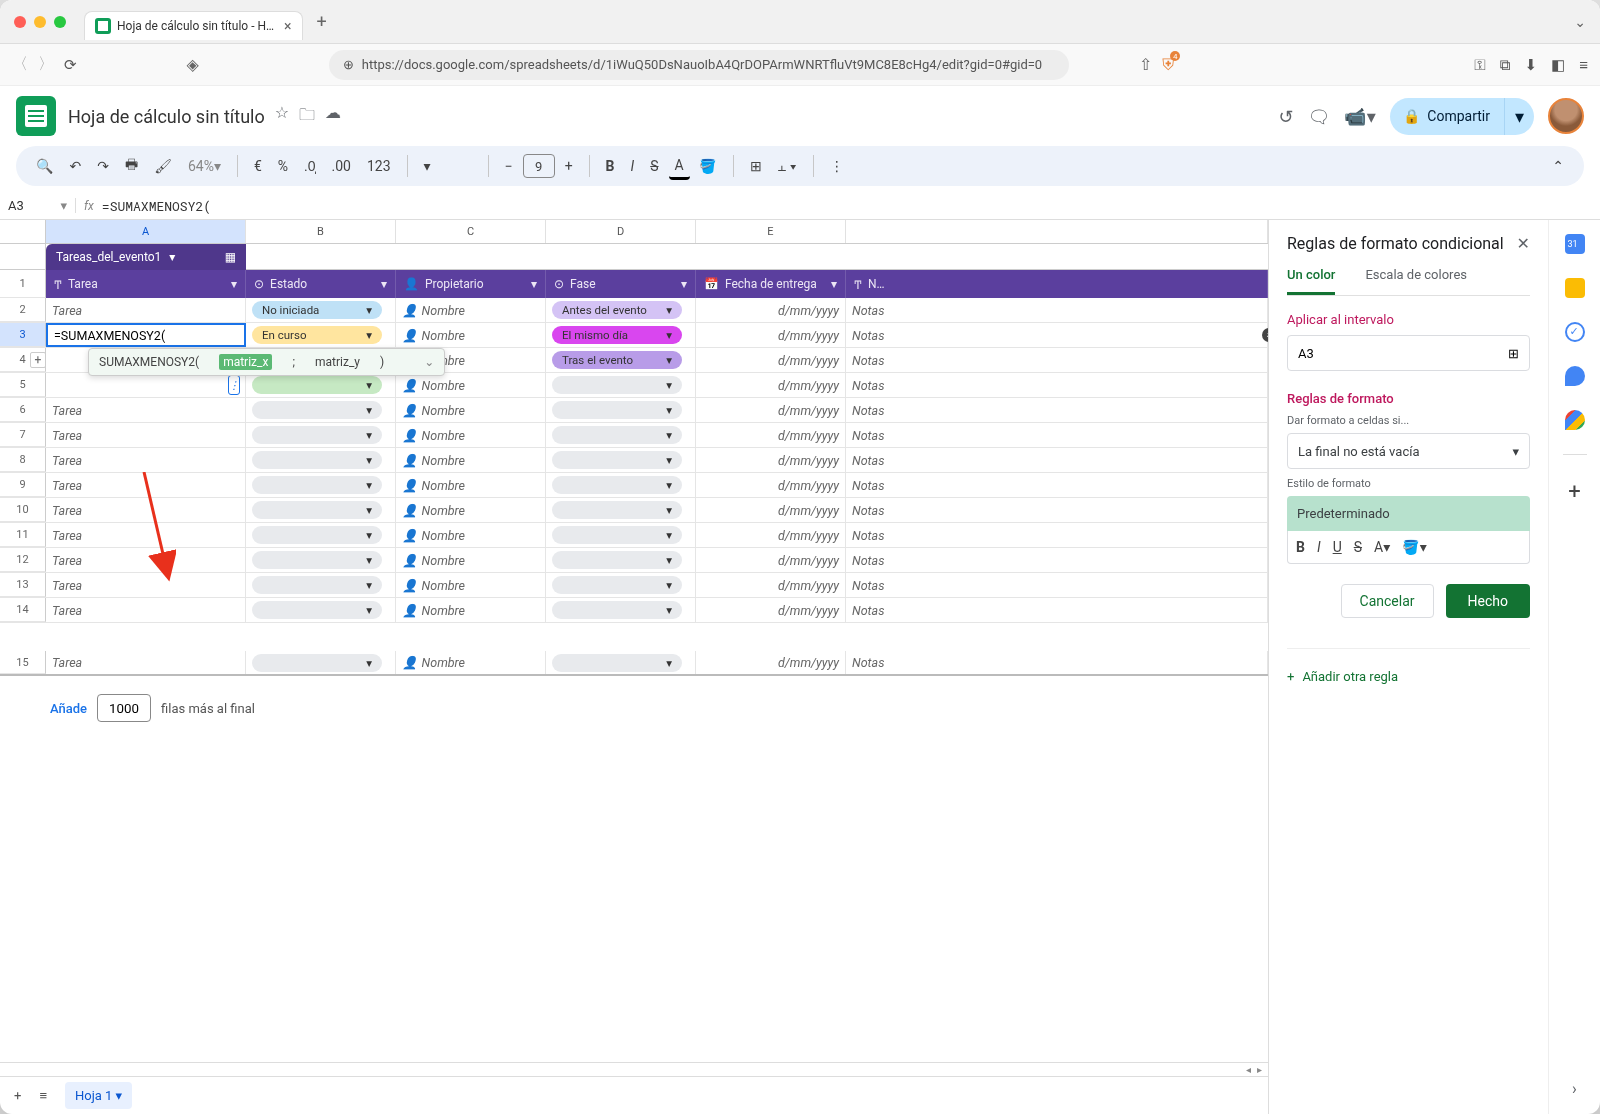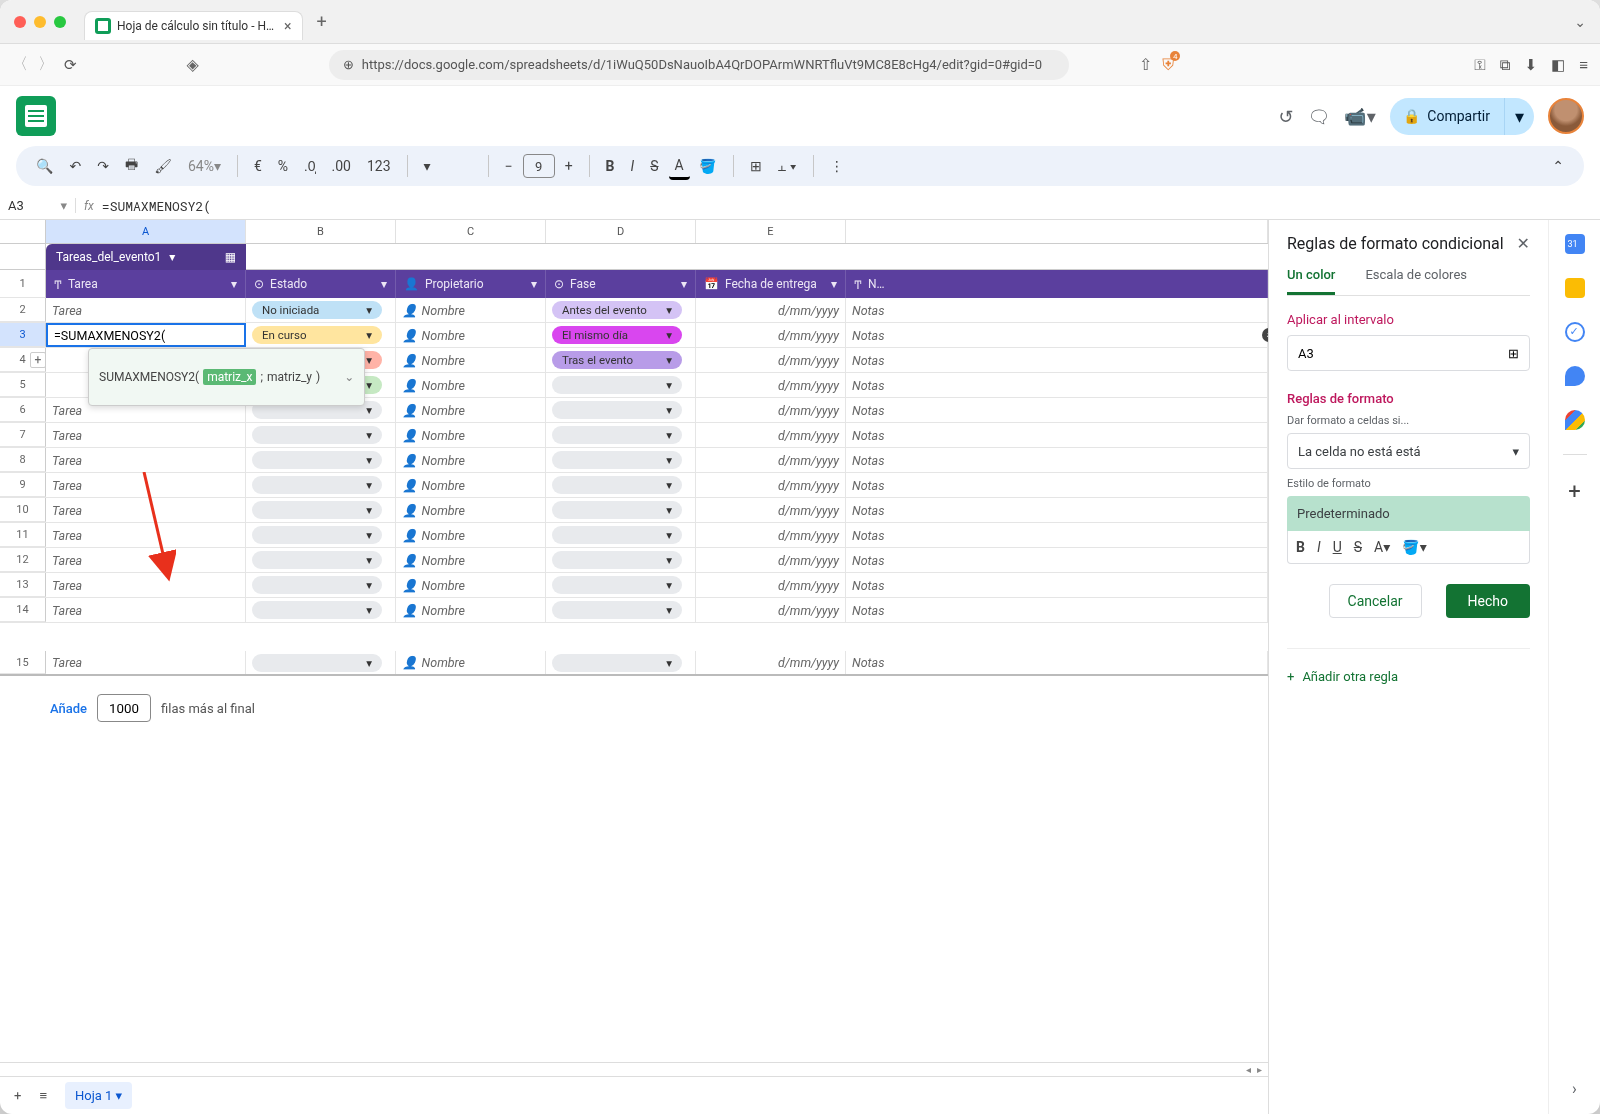--- a/index.html
+++ b/index.html
@@ -105,21 +105,21 @@
 .pill-grey { background:#e8eaed; }
 .pill-purple1 { background:#d4c3f5; }
 .pill-purple2 { background:#d946ef; }
 .pill-purple3 { background:#b89ce8; }
 .owner-cell { color:#666; font-style:italic; display:flex; align-items:center; gap:4px;}
 .date-cell { text-align:right; justify-content:flex-end; font-style:italic;}
 .notes-cell { font-style:italic; }
 .formula-cell { border: 2px solid #1a73e8; background:#fff; font-family:monospace; font-style:normal; color:#000; position:relative;}
 
 
-.formula-suggest { position:absolute; left:88px; top: 0; background:#f1f8f3; border:1px solid #ccc; border-radius:4px; padding: 20px 10px; font-family: "Roboto Mono", monospace; font-size:12px; display:flex; align-items:center; gap:4px; z-index:5; box-shadow: 0 2px 6px rgba(0,0,0,0.15);}
+.formula-suggest { position:absolute; left:88px; top: 0; background:#f1f8f3; border:1px solid #ccc; border-radius:4px; padding: 5px 10px; font-family: "Roboto Mono", monospace; font-size:12px; display:flex; align-items:center; gap:20px; z-index:5; box-shadow: 0 2px 6px rgba(0,0,0,0.15);}
 .arg-active { background:#5bb974; color:#fff; padding:1px 4px; border-radius:2px; }
 .row4-wrap { position:relative; }
 
 
 .annotation-arrow { position:absolute; left: 136px; top: 252px; z-index:20; pointer-events:none;}
 
 
 .add-rows { display:flex; align-items:center; gap:10px; padding: 18px 50px; font-size:13px; color:#555;}
 .add-btn { color:#1a73e8; font-weight:500;}
 .add-input { border:1px solid #888; border-radius:4px; width:54px; height:28px; text-align:center;}
@@ -132,21 +132,21 @@
 .panel-title-row { display:flex; align-items:center; justify-content:space-between; font-size:16px; color:#202124; margin-bottom: 14px; }
 .panel-tabs { display:flex; gap: 30px; font-size:13px; border-bottom:1px solid #e0e0e0; margin-bottom:16px; }
 .panel-tab { padding-bottom:10px; color:#5f6368; }
 .panel-tab.active { color:#137333; border-bottom: 3px solid #137333; font-weight:500;}
 .panel-label { font-size:13px; color:#be185d; margin-bottom:8px; }
 .panel-sub { font-size:11px; color:#5f6368; margin-bottom:6px; margin-top: 8px;}
 .range-input { border:1px solid #dadce0; border-radius:4px; height:36px; display:flex; align-items:center; padding:0 10px; justify-content:space-between; font-size:13px; }
 .select-box { border:1px solid #dadce0; border-radius:4px; height:36px; display:flex; align-items:center; padding:0 10px; justify-content:space-between; font-size:13px; color:#3c4043;}
 .style-preview { background:#b7e1cd; border-radius:4px 4px 0 0; padding: 10px; font-size:13px; color:#3c4043; }
 .style-controls { border:1px solid #dadce0; border-top:none; border-radius:0 0 4px 4px; padding:8px; display:flex; gap:12px; align-items:center; font-size:14px; color:#444;}
-.panel-buttons { display:flex; gap:24px; justify-content:flex-end; margin-top:20px;}
+.panel-buttons { display:flex; gap:12px; justify-content:flex-end; margin-top:20px;}
 .btn-cancel { border:1px solid #dadce0; background:#fff; border-radius:4px; padding: 8px 18px; font-size:14px; color:#137333;}
 .btn-done { background:#137333; color:#fff; border-radius:4px; padding:8px 22px; font-size:14px; border:none;}
 .add-rule { color:#137333; font-size:13px; display:flex; gap:8px; align-items:center; margin-top: 30px; padding-top:20px; border-top:1px solid #eee;}
 
 .hscroll { height:14px; border-top:1px solid #ddd; display:flex; align-items:center; justify-content:flex-end; padding:0 6px; gap:6px; color:#888; font-size:10px;}
 
 .add-row-handle { position:absolute; left:30px; width:16px; height:16px; background:#fff; border:1px solid #ccc; border-radius:2px; display:flex; align-items:center; justify-content:center; font-size:12px; color:#666;}
 .drag-handle-blue { position:absolute; width:12px; height:20px; border:1px solid #1a73e8; border-radius:3px; background:#fff; display:flex; align-items:center; justify-content:center; color:#1a73e8; font-size:11px; }
 .close-x { position:absolute; width:14px; height:14px; border-radius:50%; background:#444; color:#fff; display:flex; align-items:center; justify-content:center; font-size:9px;}
 </style>
@@ -188,20 +188,28 @@
       <span>◧</span>
       <span>≡</span>
     </div>
   </div>
 
   <div class="sheets-header">
     <div class="sheets-logo">
         <div class="sheets-logo-inner"></div>
       </div>
     <div class="doc-title-area">
+      <div class="doc-title-row">
+        <span class="doc-title">Hoja de cálculo sin título</span>
+        <div class="doc-icons">
+          <span>☆</span>
+          <span>🗀</span>
+          <span>☁</span>
+        </div>
+      </div>
     </div>
     <div class="header-right">
       <span>↺</span>
       <span>🗨</span>
       <span>📹▾</span>
       <div style="display:flex;">
         <div class="share-btn">
           <span>🔒</span>
           <span>Compartir</span>
         </div>
@@ -639,21 +647,21 @@
         <div class="panel-tab">Escala de colores</div>
       </div>
       <div class="panel-label">Aplicar al intervalo</div>
       <div class="range-input">
         <span>A3</span>
         <span>⊞</span>
       </div>
       <div class="panel-label" style="margin-top:20px; font-weight:500;">Reglas de formato</div>
       <div class="panel-sub">Dar formato a celdas si...</div>
       <div class="select-box">
-        <span>La celda no está está</span>
+        <span>La final no está vacía</span>
           <span>▾</span>
       </div>
       <div class="panel-sub">Estilo de formato</div>
       <div class="style-preview">Predeterminado</div>
       <div class="style-controls">
         <span><b>B</b></span>
         <span><i>I</i></span>
         <span><u>U</u></span>
         <span><s>S</s></span>
         <span>A▾</span>

